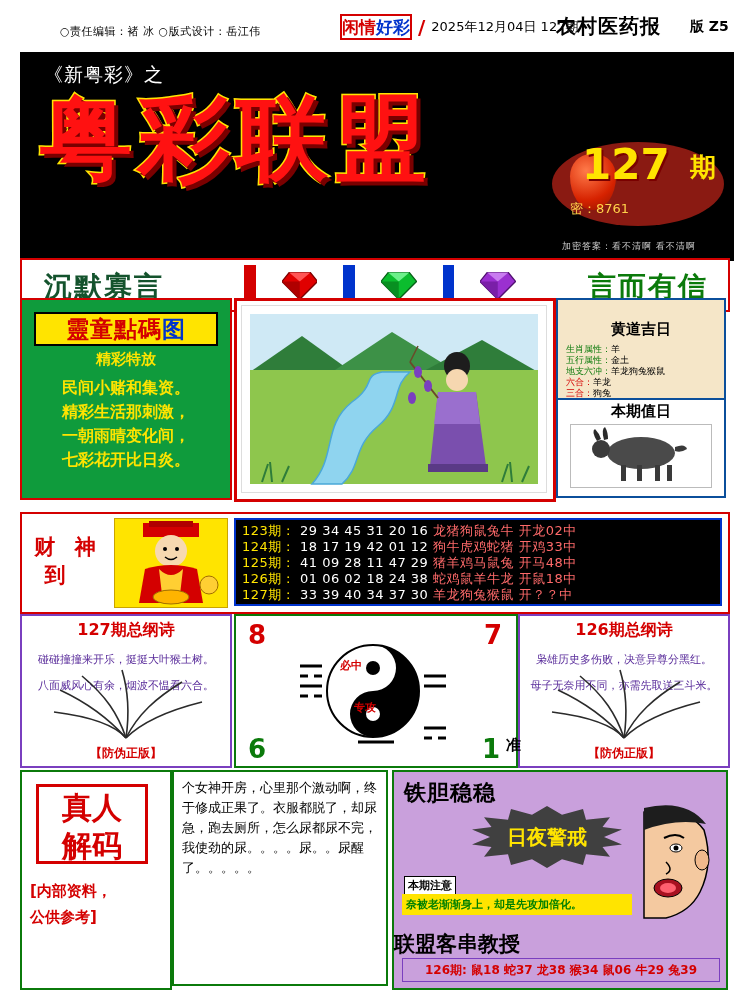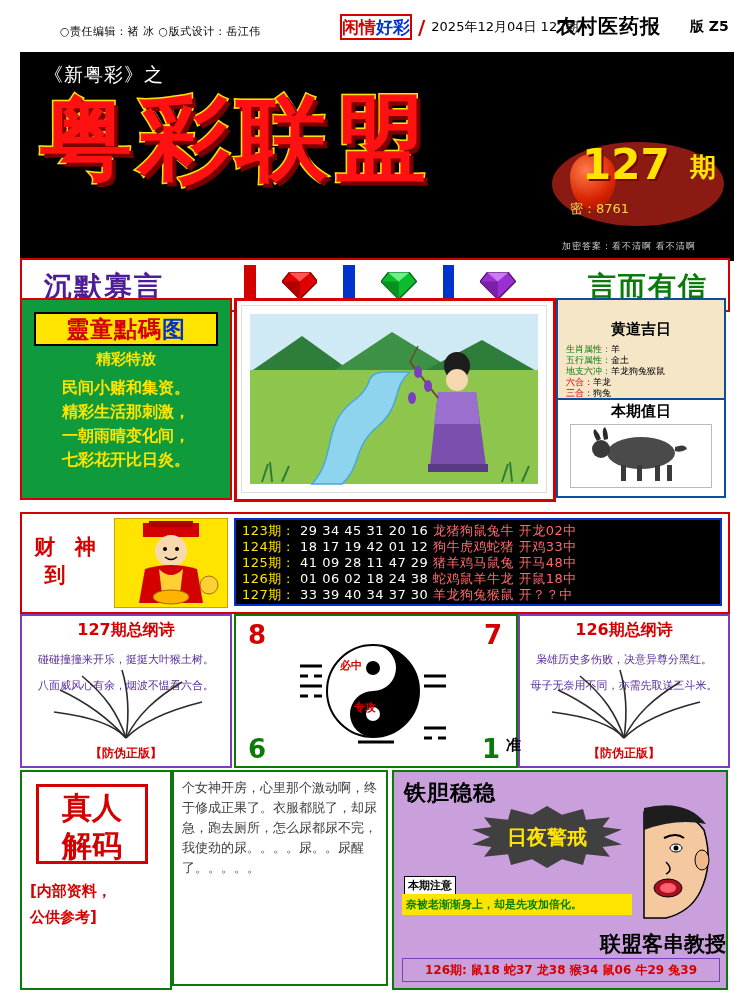--- a/index.html
+++ b/index.html
@@ -78,21 +78,21 @@
   .secret-note{
     position:absolute;left:540px;top:186px;font-size:9px;color:#ccc;letter-spacing:1px;
   }
 
   
   .sloganbar{
     position:absolute;left:20px;top:258px;width:706px;height:50px;
     border:2px solid #d40000;background:#ffffff;
   }
   .slogan-left{
-    position:absolute;left:22px;top:8px;font-size:28px;font-weight:bold;color:#4c1d95;
+    position:absolute;left:22px;top:8px;font-size:28px;font-weight:bold;color:#14532d;
     letter-spacing:2px;
   }
   .slogan-right{
     position:absolute;right:20px;top:8px;font-size:28px;font-weight:bold;color:#0b7a0b;
     letter-spacing:2px;
   }
   .gems{position:absolute;left:222px;top:4px;width:280px;height:42px;display:flex;align-items:center;}
   .bar-red{width:12px;height:40px;background:#d40000;margin-right:18px;}
   .bar-blue{width:12px;height:40px;background:#0033cc;margin:0 18px;}
   .gem{width:36px;height:32px;margin:0 8px;}
@@ -212,21 +212,21 @@
     line-height:38px;padding-top:2px;box-sizing:border-box;
   }
   .zr-note{
     position:absolute;left:8px;top:106px;width:134px;color:#d40000;
     font-size:15px;font-weight:bold;line-height:26px;
   }
   .story{
     position:absolute;left:152px;top:0;width:216px;height:216px;
     background:#fff;border:2px solid #0b7a0b;
     padding:6px 8px;box-sizing:border-box;
-    font-size:13px;line-height:20px;color:#404040;
+    font-size:13px;line-height:20px;color:#000000;
   }
   .tiedan{
     position:absolute;left:372px;top:0;width:332px;height:216px;
     background:#c9a0dc;border:2px solid #0b7a0b;
   }
   .td-title{
     position:absolute;left:10px;top:6px;font-size:22px;font-weight:bold;color:#000;
     letter-spacing:1px;
   }
   .starburst{
@@ -241,21 +241,21 @@
   .td-note-label{
     position:absolute;left:10px;top:104px;background:#fff;border:1px solid #000;
     font-size:11px;padding:1px 3px;font-weight:bold;
   }
   .td-note{
     position:absolute;left:8px;top:122px;width:230px;
     background:#ffe400;color:#008000;font-size:11px;font-weight:bold;
     padding:3px 4px;box-sizing:border-box;line-height:15px;
   }
   .td-bottom-title{
-    position:absolute;left:0;top:158px;width:332px;text-align:right;
+    position:absolute;left:0;top:158px;width:332px;text-align:left;
     font-size:21px;font-weight:bold;color:#000;
   }
   .td-nums{
     position:absolute;left:8px;bottom:6px;width:316px;height:22px;
     background:#c9a0dc;border:1px solid #7a3fbf;
     color:#d40000;font-size:12px;font-weight:bold;text-align:center;line-height:22px;
   }
 </style>
 </head>
 <body>

